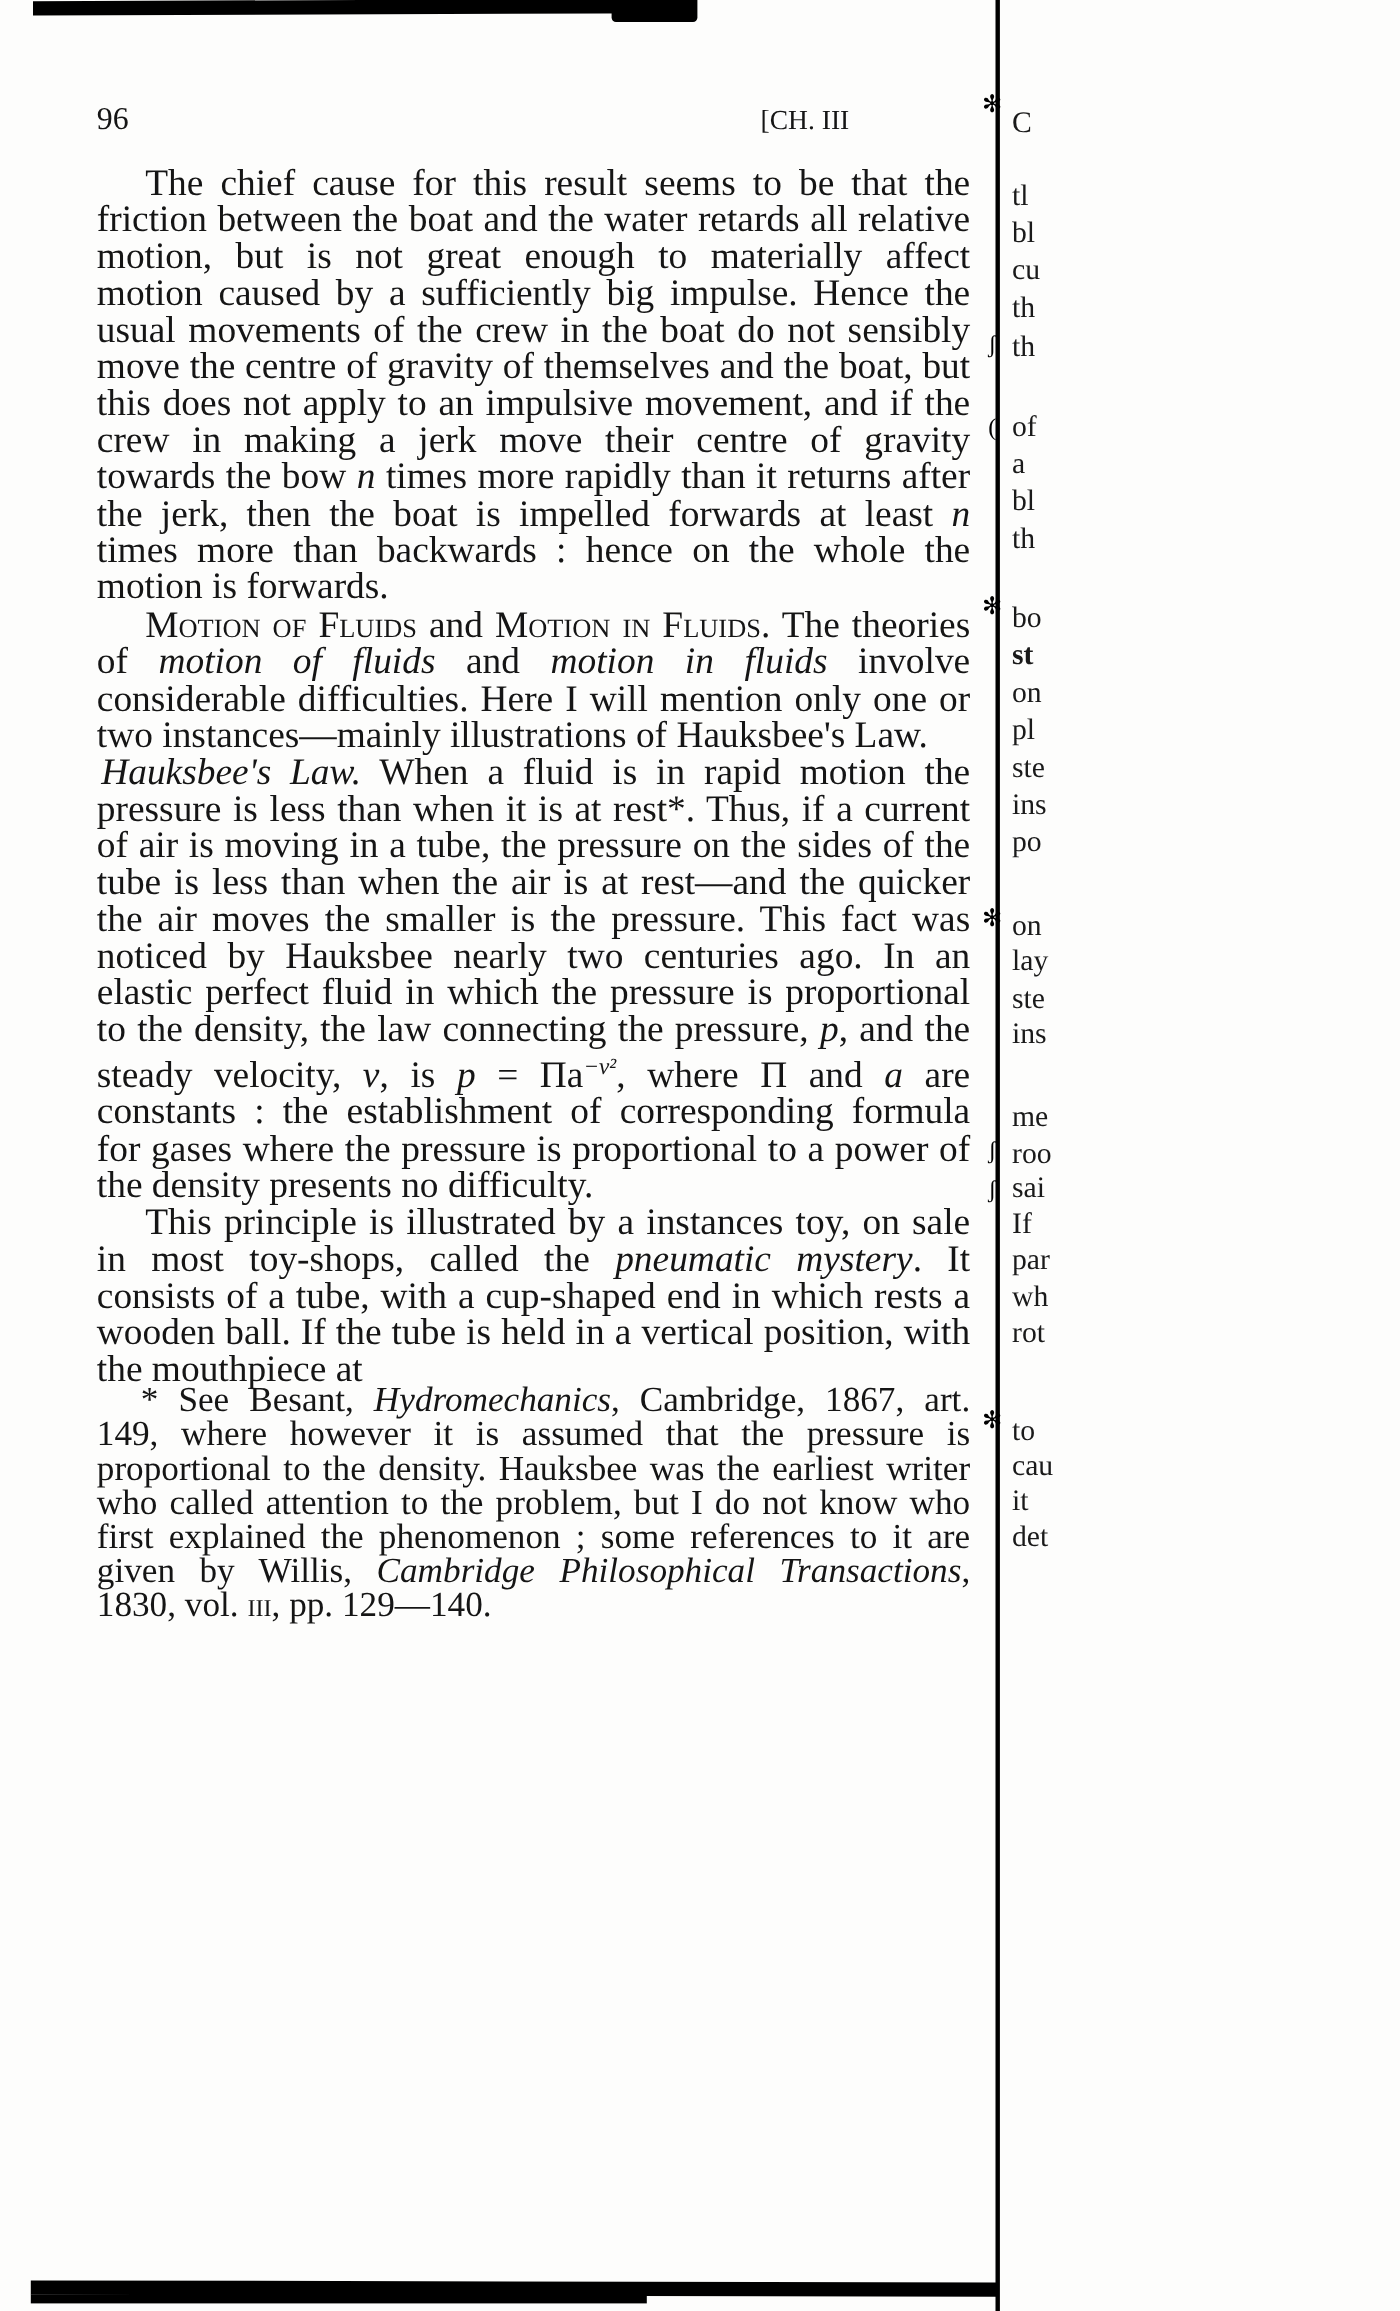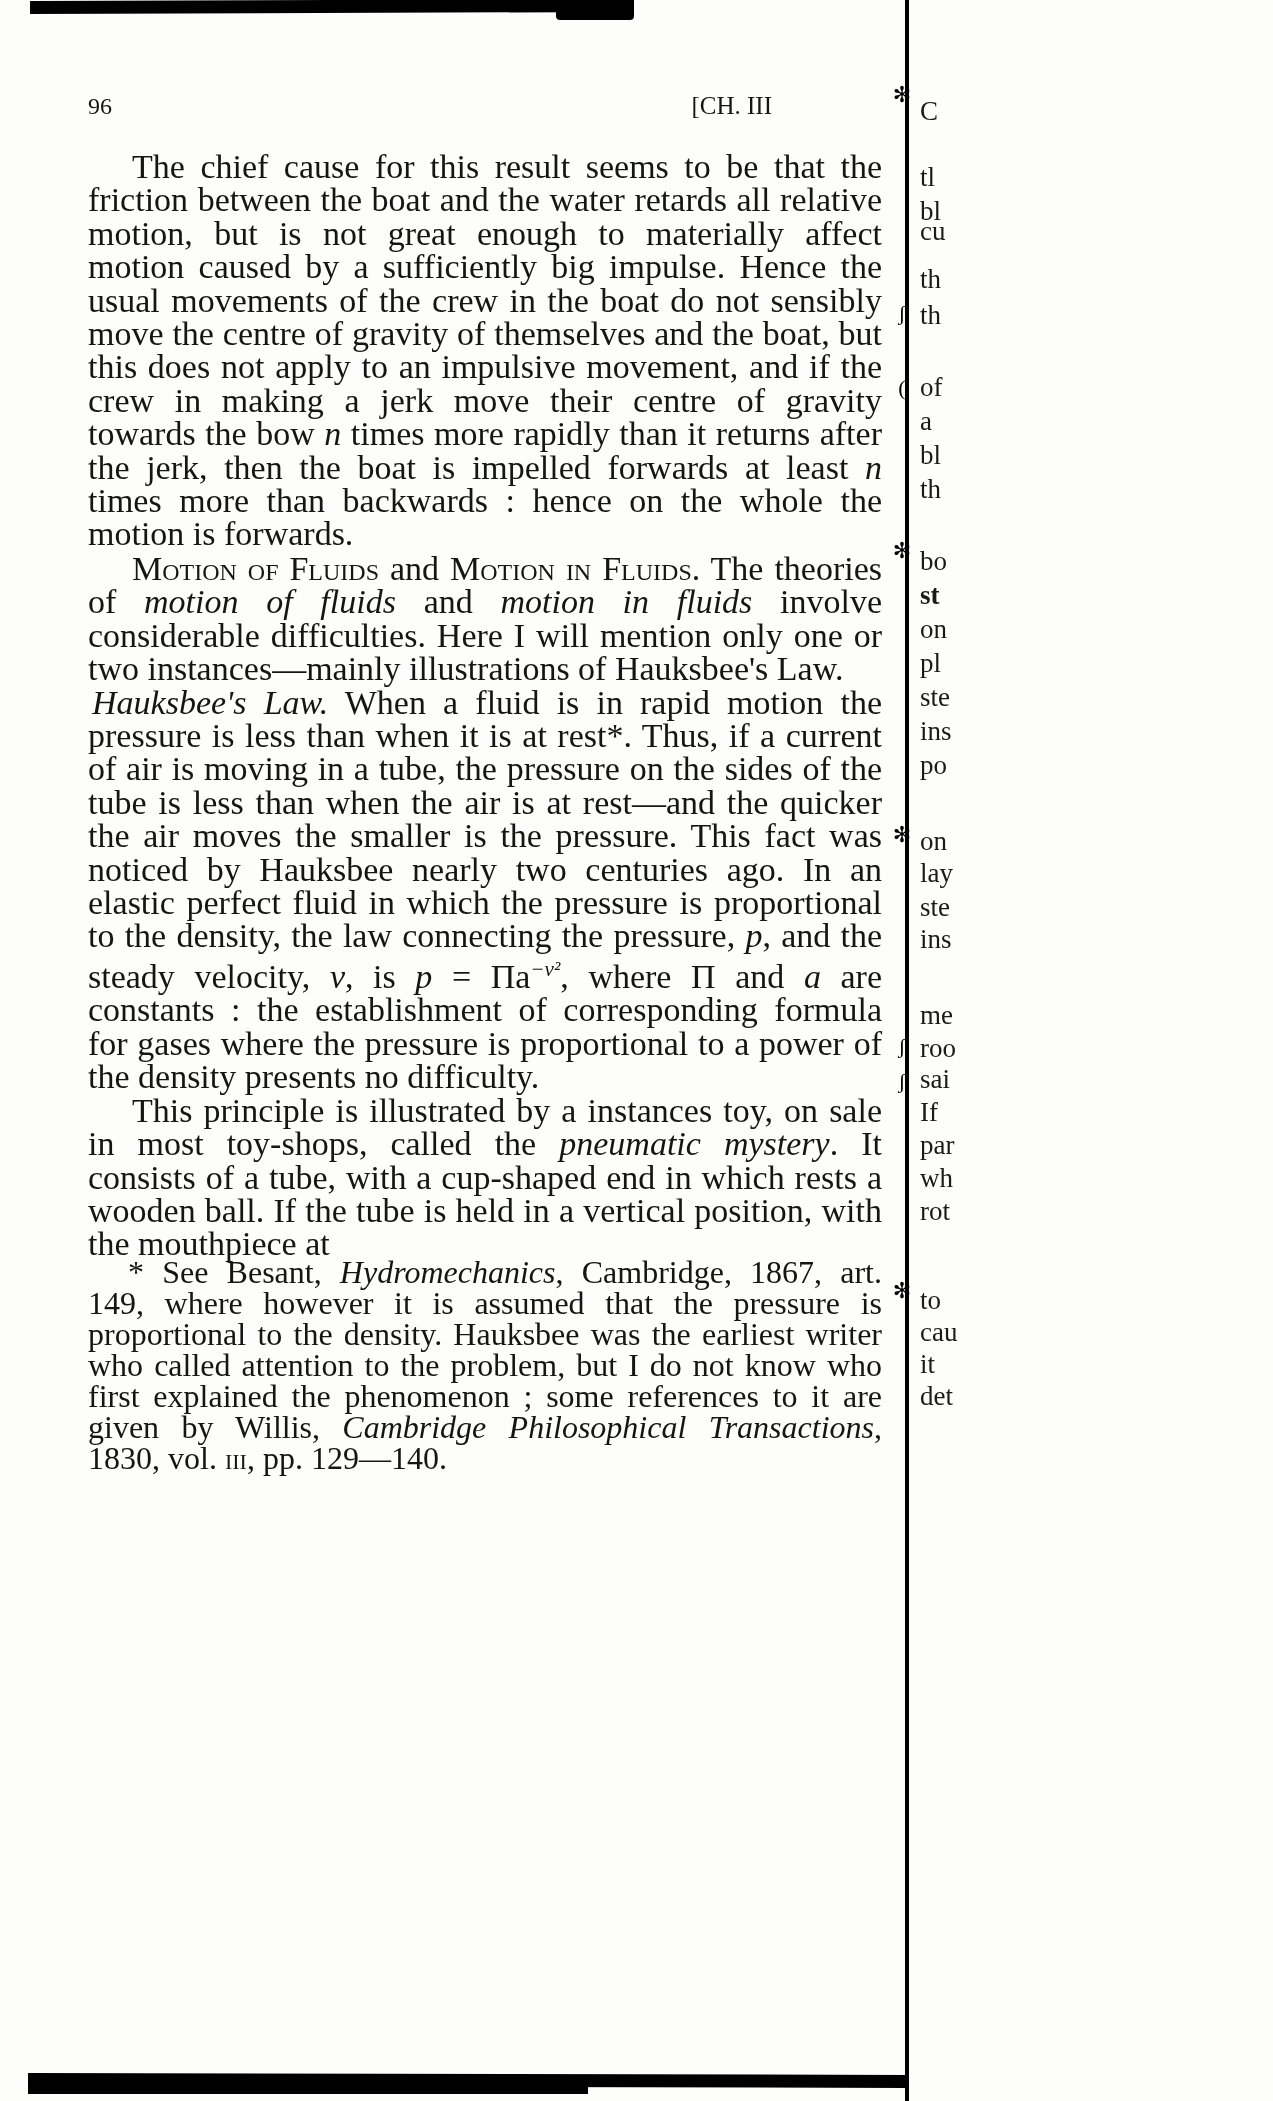--- a/index.html
+++ b/index.html
@@ -19,21 +19,21 @@
   .bottom-bar-1 { position: absolute; left: 28px; top: 2074px; width: 879px; height: 13px; background: #000; transform: skewY(0.12deg); }
   .bottom-bar-2 { position: absolute; left: 28px; top: 2086px; width: 560px; height: 8px; background: #000; }
   .gutter-line { position: absolute; left: 905px; top: 0; width: 4px; height: 2101px; background: #000; }
   .ink-mark { position: absolute; left: 891px; width: 22px; text-align: center; font-size: 22px; color: #000; }
 
   
   .header {
     position: absolute; left: 88px; top: 92px; width: 794px;
     display: grid; grid-template-columns: 90px 1fr 110px; align-items: baseline;
   }
-  .page-number { font-size: 24px; }
+  .page-number { font-size: 29px; }
   .running-title { text-align: center; font-size: 25px; letter-spacing: 2px; }
   .chapter { text-align: right; font-size: 25px; }
 
   
   .body-text {
     position: absolute; left: 88px; top: 150px; width: 794px;
     font-size: 34px; line-height: 33.4px; text-align: justify;
   }
   .para { margin: 0; }
   .indent { text-indent: 44px; }
@@ -89,21 +89,21 @@
   </div>
 
   <div class="footnote">
     <p class="para indent"><span>* See Besant, </span><span class="seg-i">Hydromechanics</span><span>, Cambridge, 1867, art. 149, where however it is assumed that the pressure is proportional to the density.  Hauksbee was the earliest writer who called attention to the problem, but I do not know who first explained the phenomenon ; some references to it are given by Willis, </span><span class="seg-i">Cambridge Philosophical Transactions</span><span>, 1830, vol. </span><span class="seg-sc">iii</span><span>, pp. 129—140.</span></p>
   </div>
 
   <div class="next-page-edge" id="next-page-edge">
       <span class="fragment" style="top: 96px;">C</span>
       <span class="fragment" style="top: 162px;">tl</span>
       <span class="fragment" style="top: 196px;">bl</span>
-      <span class="fragment" style="top: 216px;">cu</span>
+      <span class="fragment" style="top: 230px;">cu</span>
       <span class="fragment" style="top: 264px;">th</span>
       <span class="fragment" style="top: 300px;">th</span>
       <span class="fragment" style="top: 372px;">of</span>
       <span class="fragment" style="top: 406px;">a</span>
       <span class="fragment" style="top: 440px;">bl</span>
       <span class="fragment" style="top: 474px;">th</span>
       <span class="fragment" style="top: 546px;">bo</span>
       <span class="fragment" style="top: 580px; font-weight: bold;">st</span>
       <span class="fragment" style="top: 614px;">on</span>
       <span class="fragment" style="top: 648px;">pl</span>

